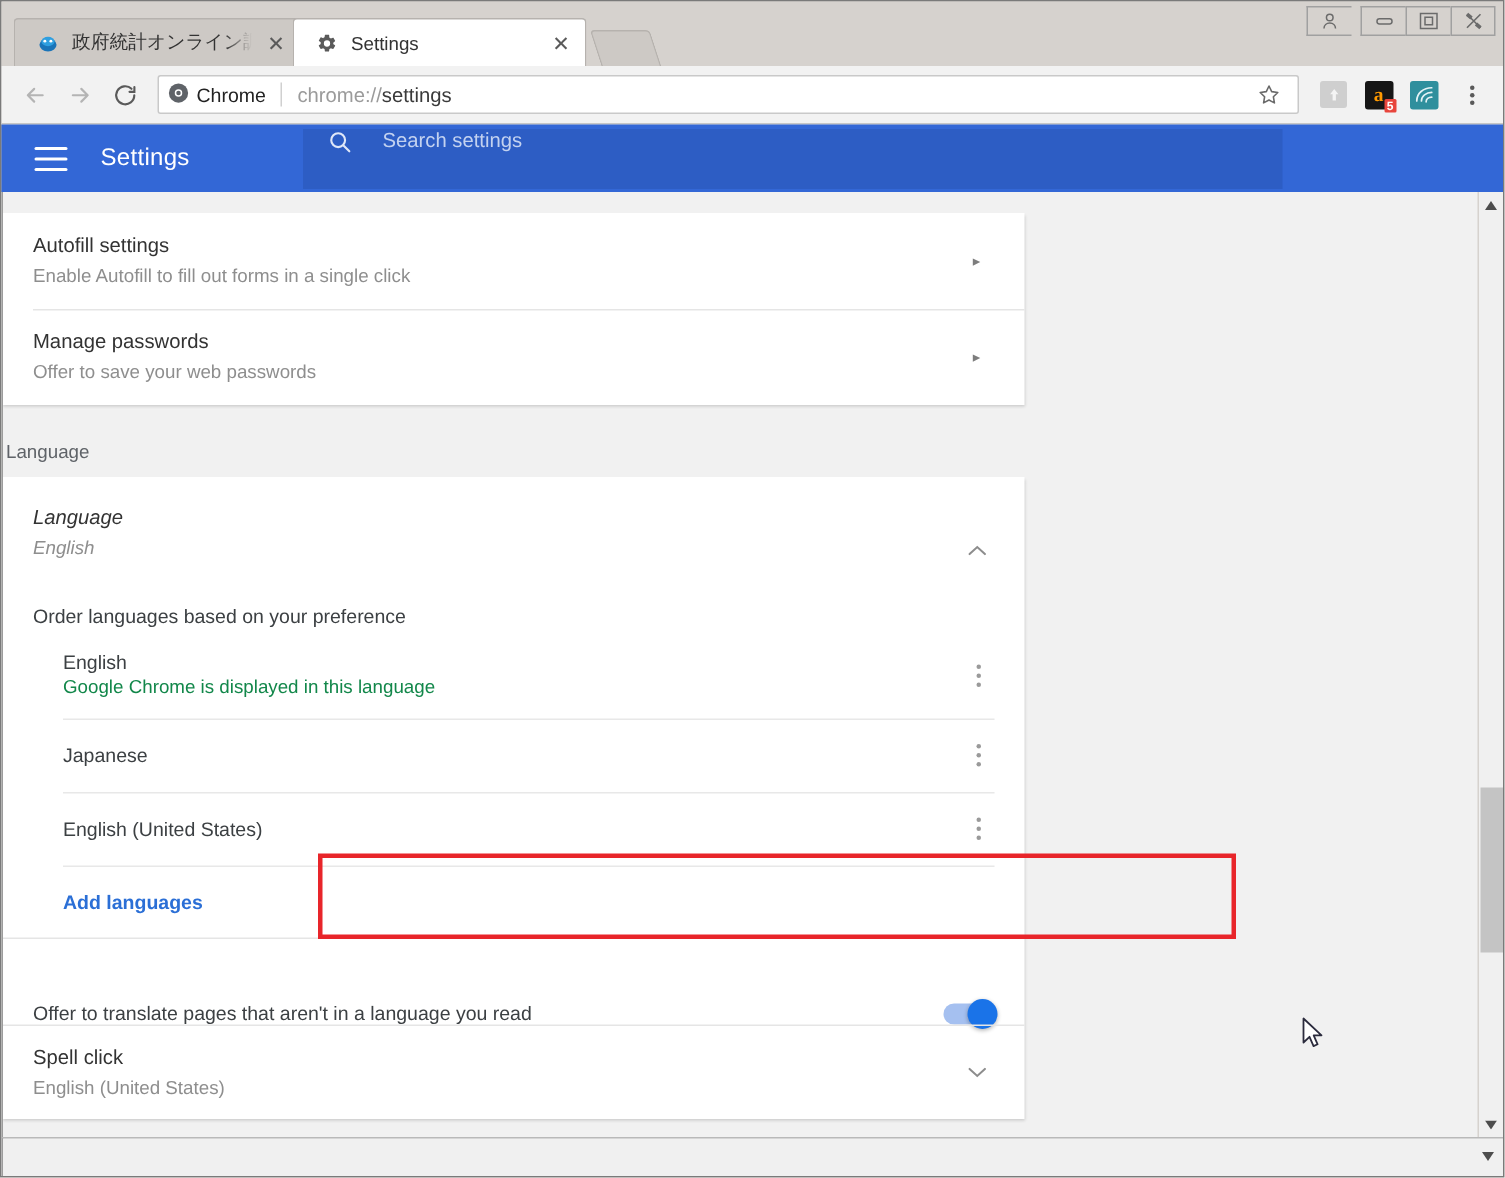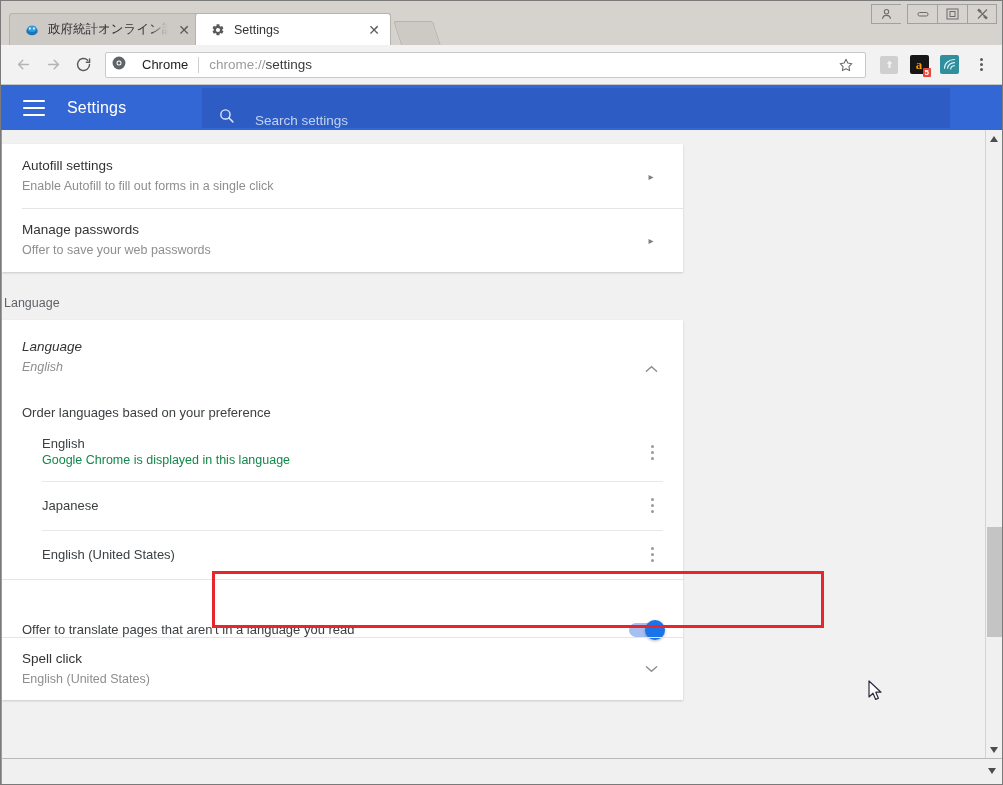--- a/index.html
+++ b/index.html
@@ -125,21 +125,21 @@
     margin: 0 6px;
     background: #ffffff;
     border: 1px solid #c9c9c9;
     border-radius: 2px;
     display: flex;
     align-items: center;
     padding: 0 6px;
     gap: 6px;
   }
   .chrome-chip {
-    display: flex; align-items: center; gap: 16px;
+    display: flex; align-items: center; gap: 5px;
     font-size: 13px; color: #222;
   }
   .omni-sep {
     width: 1px; height: 16px; background: #d0d0d0;
     margin: 0 4px;
   }
   .omni-url { font-size: 13.5px; color: #9b9b9b; }
   .omni-url b { color: #3a3a3a; font-weight: normal; }
   .star {
     width: 26px; height: 26px;
@@ -212,25 +212,25 @@
   }
   .hamburger span { display: block; height: 2px; background: #fff; border-radius: 1px; }
   .settings-title {
     color: #fff;
     font-size: 16px;
     letter-spacing: .2px;
     width: 135px;
   }
   .searchbox {
     flex: 0 0 auto;
-    width: 748px;
+    width: 653px;
     height: 40px;
     background: #2d5dc4;
     display: flex;
-    align-items: flex-end;
+    align-items: flex-start;
     padding-left: 16px;
     gap: 20px;
   }
   .search-ph { color: #c3d2f0; font-size: 13.5px; }
 
   
   .content-wrap {
     flex: 1 1 auto;
     display: flex;
     background: #f1f1f1;
@@ -627,20 +627,23 @@
 
             <div class="lang-row">
               <div class="lang-name">English (United States)</div>
               <div class="kebab">
                   <i></i>
                   <i></i>
                   <i></i>
                 </div>
             </div>
 
+            <div class="lang-row addrow">
+              <div class="addlink">Add languages</div>
+            </div>
           </div>
 
           <div class="toggle-row">
             <div class="toggle-label">Offer to translate pages that aren't in a language you read</div>
             <div class="toggle">
                 <span class="knob"></span>
               </div>
           </div>
 
           <div class="spell-row">

